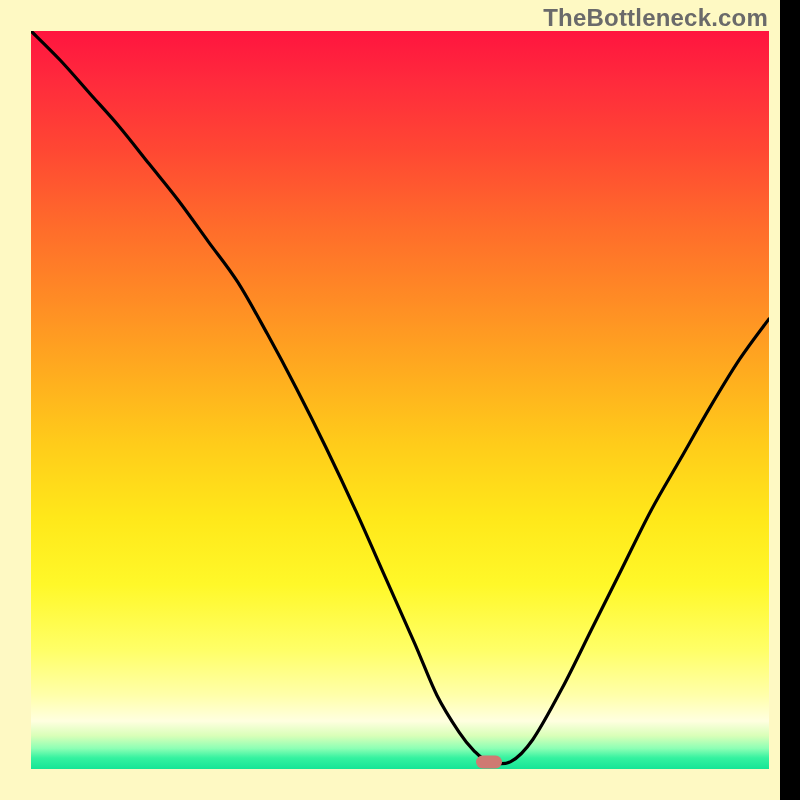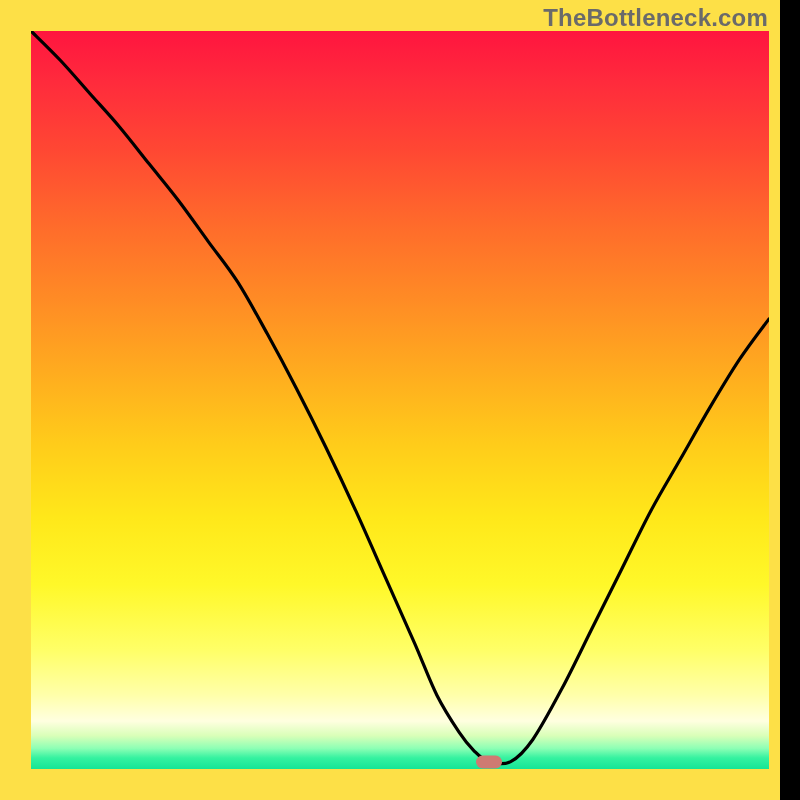--- a/index.html
+++ b/index.html
@@ -8,21 +8,21 @@
     width: 800px;
     height: 800px;
     background: #000;
     overflow: hidden;
     font-family: Arial, Helvetica, sans-serif;
   }
   .frame {
     position: relative;
     width: 780px;
     height: 800px;
-    background: #fde047;
+    background: #fef9c3;
   }
   .watermark {
     position: absolute;
     top: 4px;
     right: 12px;
     color: #6a6a6a;
     font-size: 24px;
     font-weight: 600;
     letter-spacing: 0.2px;
     z-index: 5;

